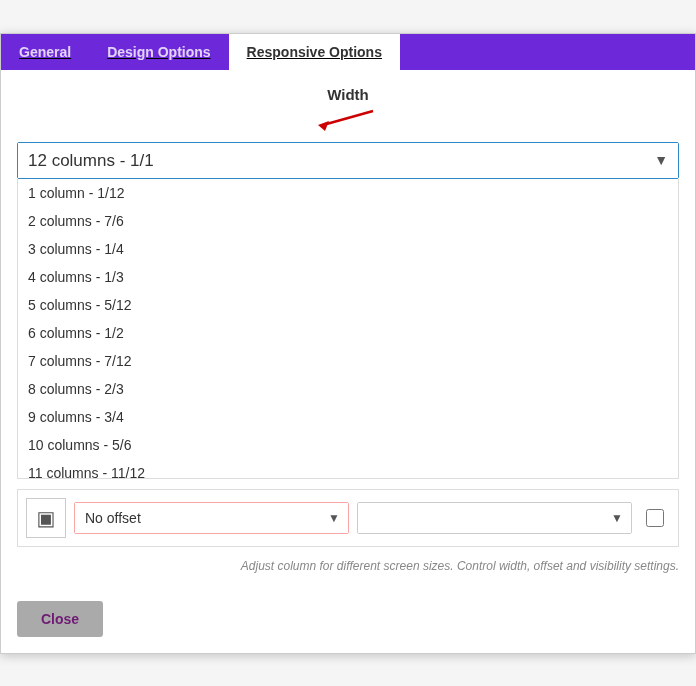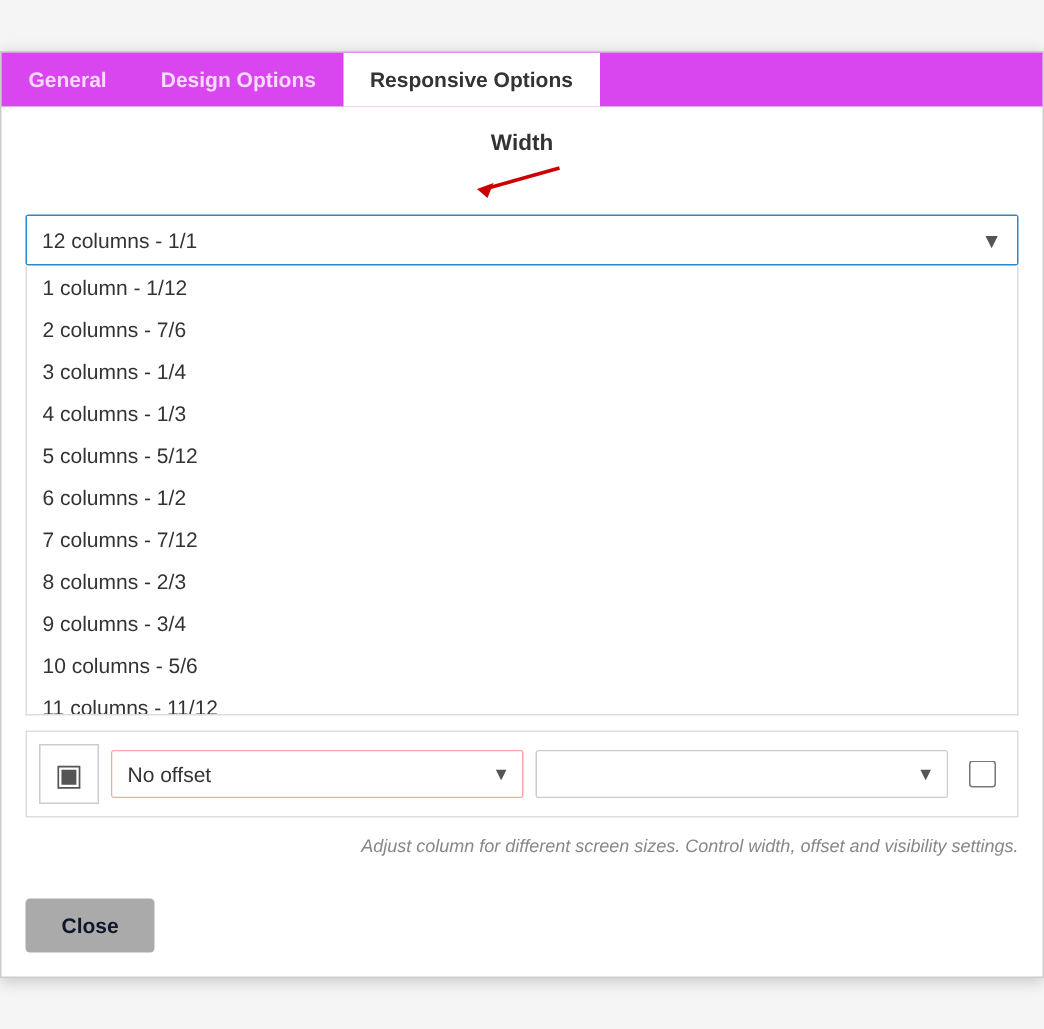--- a/index.html
+++ b/index.html
@@ -13,23 +13,24 @@
       min-height: 100vh;
     }
     .dialog {
       width: 696px;
       background: #fff;
       border: 1px solid #ccc;
       box-shadow: 0 2px 10px rgba(0,0,0,0.2);
     }
     
     .tab-bar {
-      background: #d946ef;
-      display: flex;
-      align-items: center;
+      background: #6d28d9;
+      display: flex;
+      align-items: center;
+      text-decoration: underline;
     }
     .tab {
       padding: 10px 18px;
       color: rgba(255,255,255,0.8);
       cursor: pointer;
       font-size: 14px;
       font-weight: bold;
       border: none;
       background: transparent;
     }
@@ -64,21 +65,21 @@
       border: 1px solid #2e88c7;
       border-radius: 2px;
     }
     .width-select-wrapper select {
       width: 100%;
       padding: 8px 30px 8px 10px;
       appearance: none;
       -webkit-appearance: none;
       border: none;
       outline: none;
-      font-size: 14px;
+      font-size: 17px;
       color: #333;
       background: #fff;
       cursor: pointer;
     }
     .width-select-wrapper .select-arrow {
       position: absolute;
       right: 10px;
       top: 50%;
       transform: translateY(-50%);
       pointer-events: none;
@@ -196,21 +197,21 @@
     
     .footer {
       display: flex;
       gap: 10px;
       padding: 16px;
       padding-top: 12px;
     }
     .btn-close {
       padding: 10px 24px;
       background: #aaa;
-      color: #0f172a;
+      color: #701a75;
       border: none;
       border-radius: 3px;
       cursor: pointer;
       font-size: 14px;
       font-weight: bold;
     }
     .btn-save {
       padding: 10px 28px;
       background: #2e6da4;
       color: #fff;

